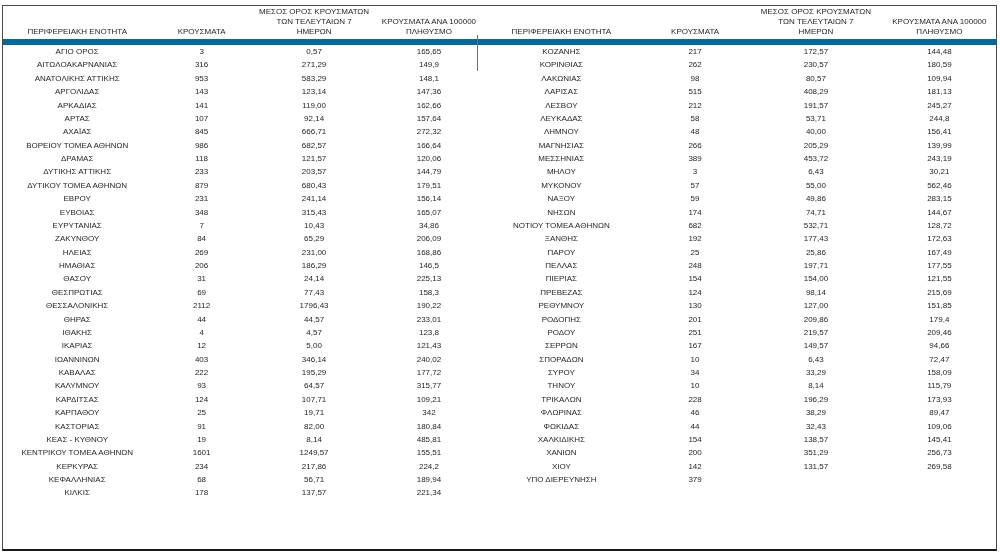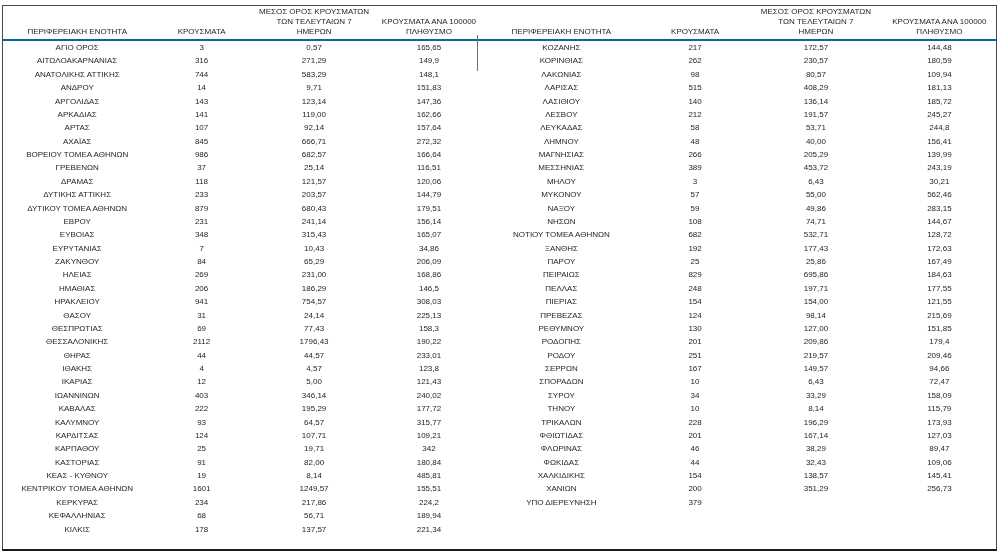--- a/index.html
+++ b/index.html
@@ -32,21 +32,21 @@
   col.c-avg7    { width: 26%; }
   col.c-per100k { width: 22%; }
   thead th {
     font-weight: normal;
     font-size: 8px;
     line-height: 10px;
     text-align: center;
     vertical-align: bottom;
     padding: 0 0 2px 0;
     height: 31px;
-    border-bottom: 2px solid #0369a1;
+    border-bottom: 6px solid #0369a1;
     white-space: nowrap;
     overflow: visible;
   }
   tbody td {
     font-size: 8px;
     line-height: 13.38px;
     height: 13.38px;
     text-align: center;
     vertical-align: middle;
     padding: 0;
@@ -101,29 +101,23 @@
             <td>165,65</td>
           </tr>
           <tr>
             <td>ΑΙΤΩΛΟΑΚΑΡΝΑΝΙΑΣ</td>
             <td>316</td>
             <td>271,29</td>
             <td>149,9</td>
           </tr>
           <tr>
             <td>ΑΝΑΤΟΛΙΚΗΣ ΑΤΤΙΚΗΣ</td>
-            <td>744</td>
+            <td>953</td>
             <td>583,29</td>
             <td>148,1</td>
-          </tr>
-          <tr>
-            <td>ΑΝΔΡΟΥ</td>
-            <td>14</td>
-            <td>9,71</td>
-            <td>151,83</td>
           </tr>
           <tr>
             <td>ΑΡΓΟΛΙΔΑΣ</td>
             <td>143</td>
             <td>123,14</td>
             <td>147,36</td>
           </tr>
           <tr>
             <td>ΑΡΚΑΔΙΑΣ</td>
             <td>141</td>
@@ -142,26 +136,20 @@
             <td>666,71</td>
             <td>272,32</td>
           </tr>
           <tr>
             <td>ΒΟΡΕΙΟΥ ΤΟΜΕΑ ΑΘΗΝΩΝ</td>
             <td>986</td>
             <td>682,57</td>
             <td>166,64</td>
           </tr>
           <tr>
-            <td>ΓΡΕΒΕΝΩΝ</td>
-            <td>37</td>
-            <td>25,14</td>
-            <td>116,51</td>
-          </tr>
-          <tr>
             <td>ΔΡΑΜΑΣ</td>
             <td>118</td>
             <td>121,57</td>
             <td>120,06</td>
           </tr>
           <tr>
             <td>ΔΥΤΙΚΗΣ ΑΤΤΙΚΗΣ</td>
             <td>233</td>
             <td>203,57</td>
             <td>144,79</td>
@@ -200,26 +188,20 @@
             <td>ΗΛΕΙΑΣ</td>
             <td>269</td>
             <td>231,00</td>
             <td>168,86</td>
           </tr>
           <tr>
             <td>ΗΜΑΘΙΑΣ</td>
             <td>206</td>
             <td>186,29</td>
             <td>146,5</td>
-          </tr>
-          <tr>
-            <td>ΗΡΑΚΛΕΙΟΥ</td>
-            <td>941</td>
-            <td>754,57</td>
-            <td>308,03</td>
           </tr>
           <tr>
             <td>ΘΑΣΟΥ</td>
             <td>31</td>
             <td>24,14</td>
             <td>225,13</td>
           </tr>
           <tr>
             <td>ΘΕΣΠΡΩΤΙΑΣ</td>
             <td>69</td>
@@ -366,26 +348,20 @@
             <td>80,57</td>
             <td>109,94</td>
           </tr>
           <tr>
             <td>ΛΑΡΙΣΑΣ</td>
             <td>515</td>
             <td>408,29</td>
             <td>181,13</td>
           </tr>
           <tr>
-            <td>ΛΑΣΙΘΙΟΥ</td>
-            <td>140</td>
-            <td>136,14</td>
-            <td>185,72</td>
-          </tr>
-          <tr>
             <td>ΛΕΣΒΟΥ</td>
             <td>212</td>
             <td>191,57</td>
             <td>245,27</td>
           </tr>
           <tr>
             <td>ΛΕΥΚΑΔΑΣ</td>
             <td>58</td>
             <td>53,71</td>
             <td>244,8</td>
@@ -421,21 +397,21 @@
             <td>562,46</td>
           </tr>
           <tr>
             <td>ΝΑΞΟΥ</td>
             <td>59</td>
             <td>49,86</td>
             <td>283,15</td>
           </tr>
           <tr>
             <td>ΝΗΣΩΝ</td>
-            <td>108</td>
+            <td>174</td>
             <td>74,71</td>
             <td>144,67</td>
           </tr>
           <tr>
             <td>ΝΟΤΙΟΥ ΤΟΜΕΑ ΑΘΗΝΩΝ</td>
             <td>682</td>
             <td>532,71</td>
             <td>128,72</td>
           </tr>
           <tr>
@@ -444,26 +420,20 @@
             <td>177,43</td>
             <td>172,63</td>
           </tr>
           <tr>
             <td>ΠΑΡΟΥ</td>
             <td>25</td>
             <td>25,86</td>
             <td>167,49</td>
           </tr>
           <tr>
-            <td>ΠΕΙΡΑΙΩΣ</td>
-            <td>829</td>
-            <td>695,86</td>
-            <td>184,63</td>
-          </tr>
-          <tr>
             <td>ΠΕΛΛΑΣ</td>
             <td>248</td>
             <td>197,71</td>
             <td>177,55</td>
           </tr>
           <tr>
             <td>ΠΙΕΡΙΑΣ</td>
             <td>154</td>
             <td>154,00</td>
             <td>121,55</td>
@@ -516,26 +486,20 @@
             <td>8,14</td>
             <td>115,79</td>
           </tr>
           <tr>
             <td>ΤΡΙΚΑΛΩΝ</td>
             <td>228</td>
             <td>196,29</td>
             <td>173,93</td>
           </tr>
           <tr>
-            <td>ΦΘΙΩΤΙΔΑΣ</td>
-            <td>201</td>
-            <td>167,14</td>
-            <td>127,03</td>
-          </tr>
-          <tr>
             <td>ΦΛΩΡΙΝΑΣ</td>
             <td>46</td>
             <td>38,29</td>
             <td>89,47</td>
           </tr>
           <tr>
             <td>ΦΩΚΙΔΑΣ</td>
             <td>44</td>
             <td>32,43</td>
             <td>109,06</td>
@@ -544,20 +508,26 @@
             <td>ΧΑΛΚΙΔΙΚΗΣ</td>
             <td>154</td>
             <td>138,57</td>
             <td>145,41</td>
           </tr>
           <tr>
             <td>ΧΑΝΙΩΝ</td>
             <td>200</td>
             <td>351,29</td>
             <td>256,73</td>
+          </tr>
+          <tr>
+            <td>ΧΙΟΥ</td>
+            <td>142</td>
+            <td>131,57</td>
+            <td>269,58</td>
           </tr>
           <tr>
             <td>ΥΠΟ ΔΙΕΡΕΥΝΗΣΗ</td>
             <td>379</td>
             <td></td>
             <td></td>
           </tr>
         </tbody>
     </table>
   </div>

